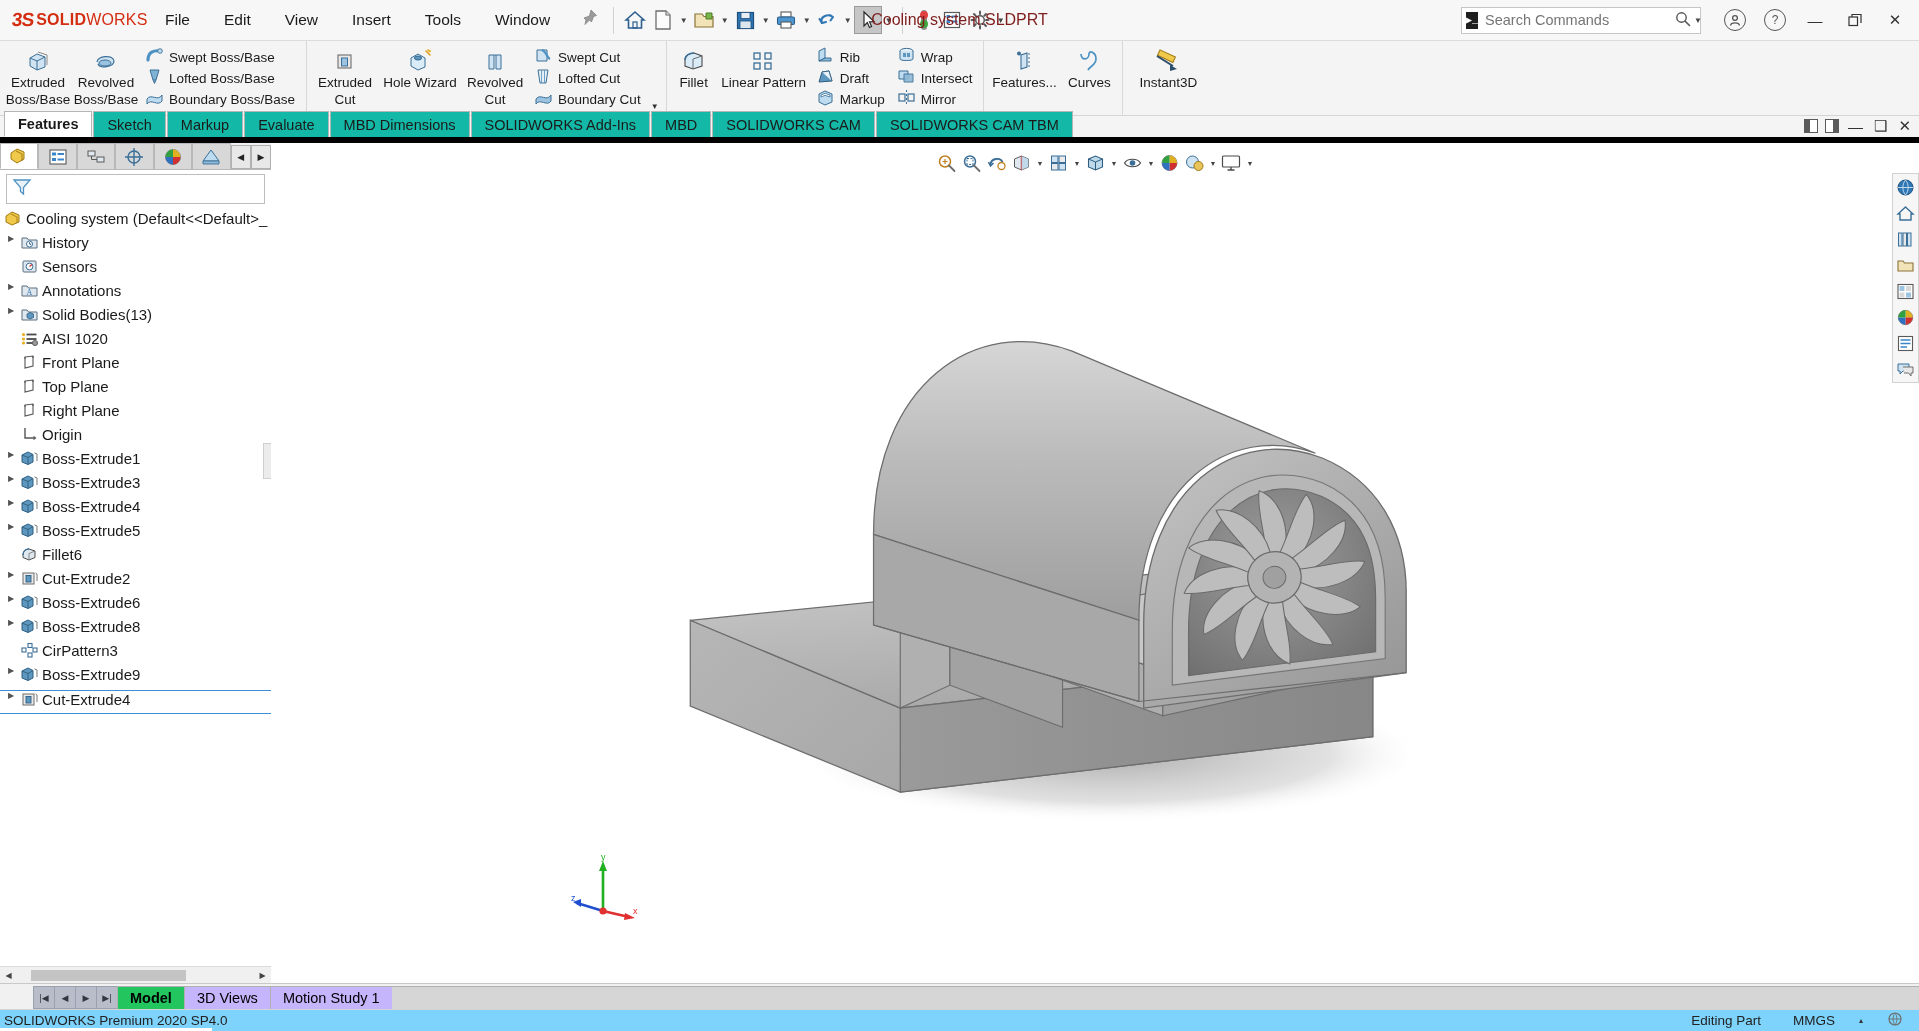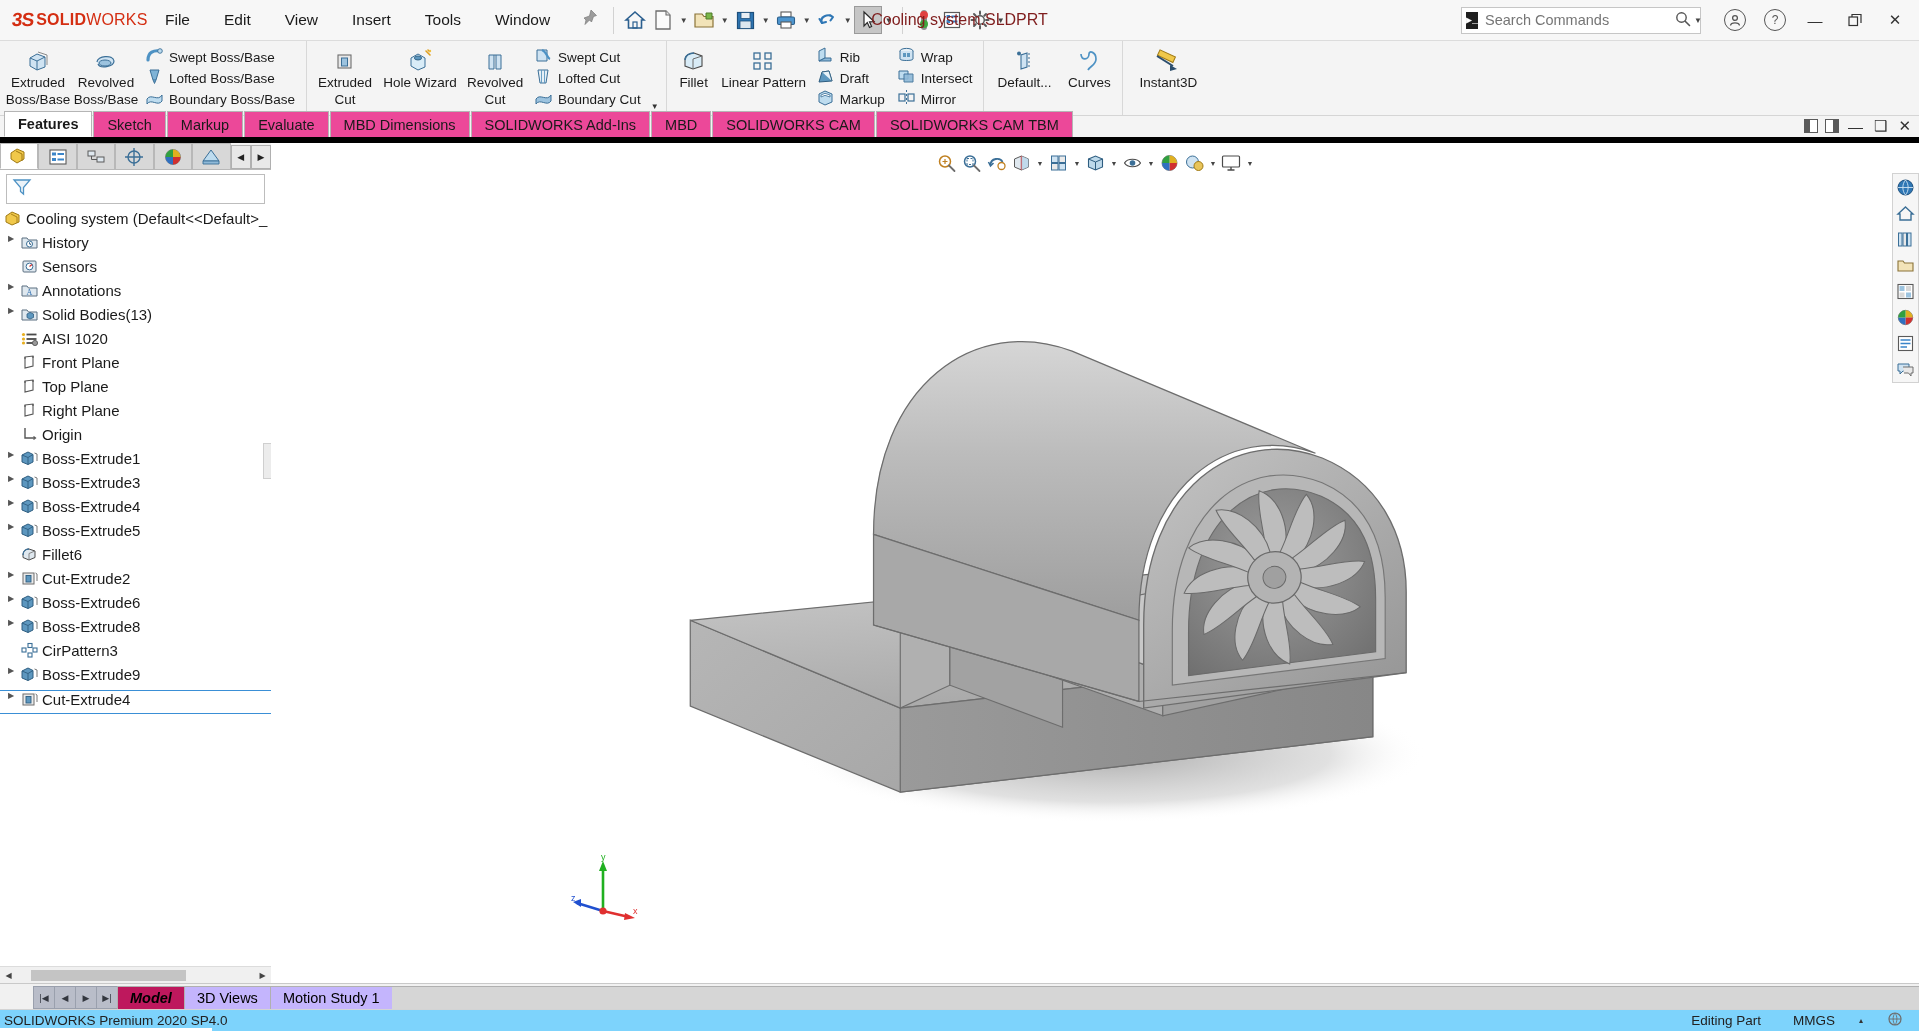--- a/index.html
+++ b/index.html
@@ -64,21 +64,21 @@
   .small-col { display:flex; flex-direction:column; justify-content:center; padding:3px 2px;}
   .sm-btn { display:flex; align-items:center; gap:5px; padding:2px 5px 2px 3px; cursor:default; height:21px;}
   .sm-btn .sl { font-size:13.5px; color:#1a1a1a; white-space:nowrap;}
   .dropcaret{ font-size:8px;color:#333; align-self:flex-end; margin-bottom:4px; width:14px;text-align:center;}
   .ribbon-right { margin-left:auto; display:flex; align-items:flex-start; padding:5px 6px 0 0; gap:3px;}
 
   
   .tabstrip { flex:0 0 27px; height:27px; background:#f4f4f4; display:flex; align-items:flex-end; border-bottom:6px solid #000000; position:relative;}
   .ctab {
     height:26px; padding:0 13px; display:flex;align-items:center;
-    font-size:14.5px; color:#1a1a1a; background:#ec4899;
+    font-size:14.5px; color:#1a1a1a; background:#14b8a6;
     border:1px solid #b5b5b5; border-bottom:none; margin-right:1px; cursor:default;
     white-space:nowrap;
   }
   .ctab.sel { background:#fff; font-weight:bold; border-bottom:1px solid #fff; }
   .tabstrip-right{ margin-left:auto; display:flex; align-items:center; padding:0 6px 2px 0; gap:7px;}
   .tsq{width:14px;height:14px;border:1.4px solid #5a5a5a; cursor:default;}
   .tsq.half{ background:linear-gradient(to right,#5a5a5a 38%,#fff 38%); }
   .tsq.halfr{ background:linear-gradient(to left,#5a5a5a 38%,#fff 38%); }
   .tsbtn{font-size:15px;color:#333;cursor:default;padding:0 2px;}
 
@@ -123,21 +123,21 @@
   }
   .rr-btn{width:25px;height:26px;display:flex;align-items:center;justify-content:center;cursor:default;}
 
   .triad { position:absolute; left:300px; bottom:60px; width:70px;height:70px; }
 
   
   .bottombar { flex:0 0 26px; height:26px; background:#f1f1f1; display:flex; align-items:flex-end; border-top:1px solid #c9c9c9;}
   .navbtns{ display:flex; margin-left:33px;}
   .navbtn{width:22px;height:23px;background:#b9bdc9;border:1px solid #9aa0ad;display:flex;align-items:center;justify-content:center;font-size:9px;color:#33373f;cursor:default;margin-right:-1px;}
   .btab{height:23px;padding:0 12px;display:flex;align-items:center;font-size:14.5px;background:#c4b5fd;border:1px solid #b0b0b0;border-bottom:none;cursor:default;margin-right:-1px;}
-  .btab.sel{background:#be185d;font-weight:bold;font-style:italic;}
+  .btab.sel{background:#22c55e;font-weight:bold;}
   .btab-fill{flex:1;height:23px;background:#d6d6d6;border-top:1px solid #b0b0b0;}
   .statusbar{ flex:0 0 22px; height:22px; background:#7dd3fc; border-top:1px solid #d4d4d4; display:flex; align-items:center; font-size:13.5px; color:#222;}
   .sb-left{ padding-left:4px;}
   .sb-right{ margin-left:auto; display:flex; align-items:center; gap:0;}
   .sb-cell{ padding:0 16px; }
   .sb-caret{font-size:8px;padding:0 8px;color:#333;}
 
   .corner-white{position:absolute;bottom:0;left:0;width:212px;height:3px;background:#fff;}
 </style>
 </head>
@@ -493,21 +493,21 @@
 
     <div class="rgroup">
       <div class="big-btn" style="width:72px">
         <span class="bi">
           <svg width="24" height="24" viewBox="0 0 24 24">
               <circle cx="7" cy="4.5" r="2" fill="#3b6f97"></circle>
               <path d="M9 6 L9 20 L15 18 L15 4 Z" fill="#cfe3f2" stroke="#3b6f97" stroke-width="1.1"></path>
               <path d="M17 4 L17 18" stroke="#3b6f97" stroke-width="1" stroke-dasharray="2,2"></path>
             </svg>
         </span>
-        <span class="bl">Default...</span>
+        <span class="bl">Features...</span>
       </div>
       <div class="big-btn" style="width:58px">
         <span class="bi">
           <svg width="24" height="24" viewBox="0 0 24 24">
               <path d="M4 5 C4 12, 12 11, 12 5 C12 1, 19 3, 19 10 C19 16, 13 17, 11 21" fill="none" stroke="#4e92c4" stroke-width="1.7"></path>
             </svg>
         </span>
         <span class="bl">Curves</span>
       </div>
     </div>

